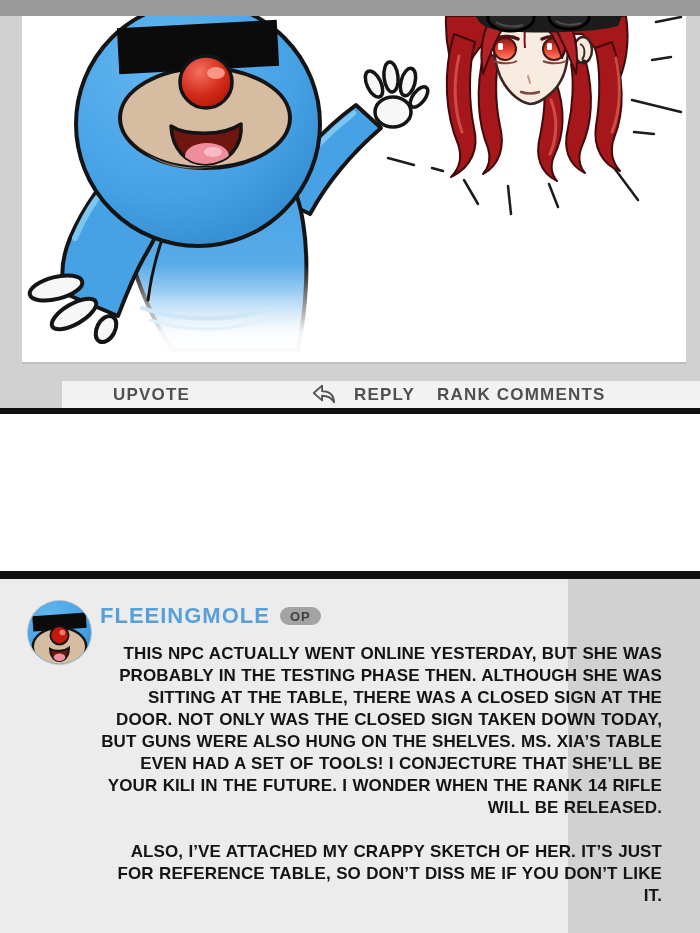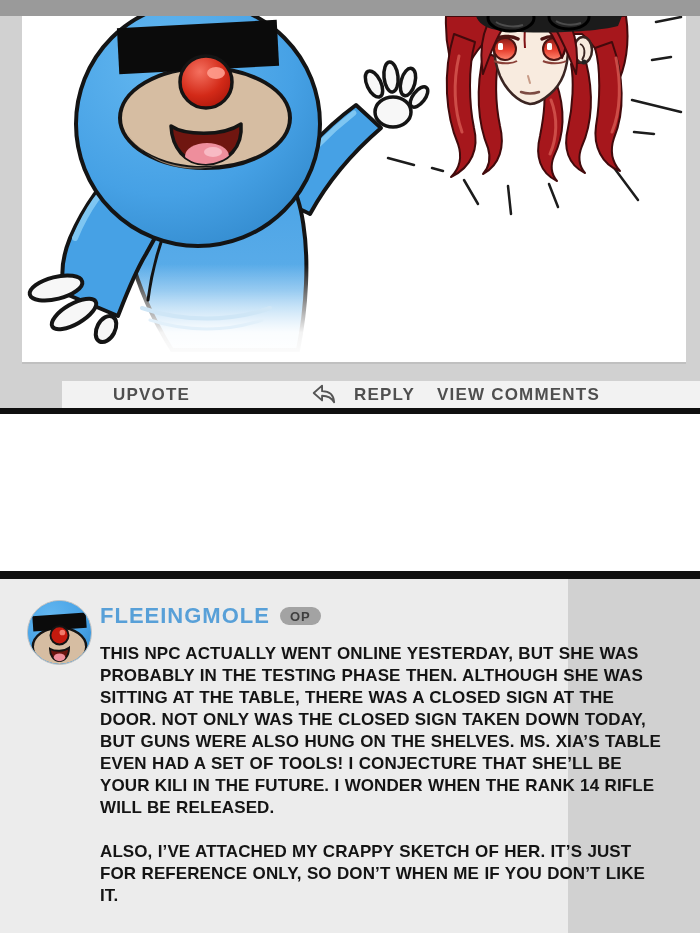--- a/index.html
+++ b/index.html
@@ -49,21 +49,21 @@
   .username{
     font-size:22px;font-weight:bold;letter-spacing:1px;color:#58a0d8;cursor:pointer;
   }
   .op-badge{
     margin-left:10px;background:#a3a3a3;color:#404040;font-size:13px;font-weight:bold;
     padding:3px 10px 2px;border-radius:11px;letter-spacing:1px;line-height:1;
   }
   .comment-text{
     position:absolute;left:100px;top:64px;width:562px;
     color:#141414;font-size:17px;font-weight:bold;line-height:22px;
-    letter-spacing:0.1px;word-spacing:0.5px;
+    letter-spacing:0.1px;word-spacing:0.5px;text-align:right;
   }
   .comment-text p{margin:0 0 22px 0;}
 </style>
 </head>
 <body>
 
 <div class="page">
 
   <div class="image-card">
     <svg viewBox="0 0 664 346" aria-hidden="true">
@@ -217,21 +217,21 @@
   <div class="toolbar">
     <a class="tb-item tb-upvote">UPVOTE</a>
     <a class="tb-item tb-reply">
       <span class="reply-ic">
         <svg width="26" height="24" viewBox="0 0 28 24">
           <path d="M13 4 L4 12 L13 20 L13 15 C 19 15, 23.5 17.5, 26 22 C 25.5 13, 20 10, 13 10 Z" fill="none" stroke="#555555" stroke-width="2" stroke-linejoin="round"></path>
         </svg>
       </span>
       <span>REPLY</span>
     </a>
-    <a class="tb-item tb-comments">VIEW COMMENTS</a>
+    <a class="tb-item tb-comments">RANK COMMENTS</a>
   </div>
 
   <div class="divider-thin"></div>
   <div class="white-gap"></div>
   <div class="divider-thick"></div>
 
   <section class="comments">
 
     <div class="avatar">
       <svg viewBox="0 0 66 66" aria-hidden="true">
@@ -257,17 +257,17 @@
       </svg>
     </div>
 
     <div class="comment-head">
       <span class="username">FLEEINGMOLE</span>
       <span class="op-badge">OP</span>
     </div>
 
     <div class="comment-text">
       <p>THIS NPC ACTUALLY WENT ONLINE YESTERDAY, BUT SHE WAS PROBABLY IN THE TESTING PHASE THEN. ALTHOUGH SHE WAS SITTING AT THE TABLE, THERE WAS A CLOSED SIGN AT THE DOOR. NOT ONLY WAS THE CLOSED SIGN TAKEN DOWN TODAY, BUT GUNS WERE ALSO HUNG ON THE SHELVES. MS. XIA’S TABLE EVEN HAD A SET OF TOOLS! I CONJECTURE THAT SHE’LL BE YOUR KILI IN THE FUTURE. I WONDER WHEN THE RANK 14 RIFLE WILL BE RELEASED.</p>
-      <p>ALSO, I’VE ATTACHED MY CRAPPY SKETCH OF HER. IT’S JUST FOR REFERENCE ONLY, SO DON’T WHEN ME IF YOU DON’T LIKE IT.</p>
+      <p>ALSO, I’VE ATTACHED MY CRAPPY SKETCH OF HER. IT’S JUST FOR REFERENCE TABLE, SO DON’T DISS ME IF YOU DON’T LIKE IT.</p>
     </div>
   </section>
 
 </div>
 
 </body></html>

